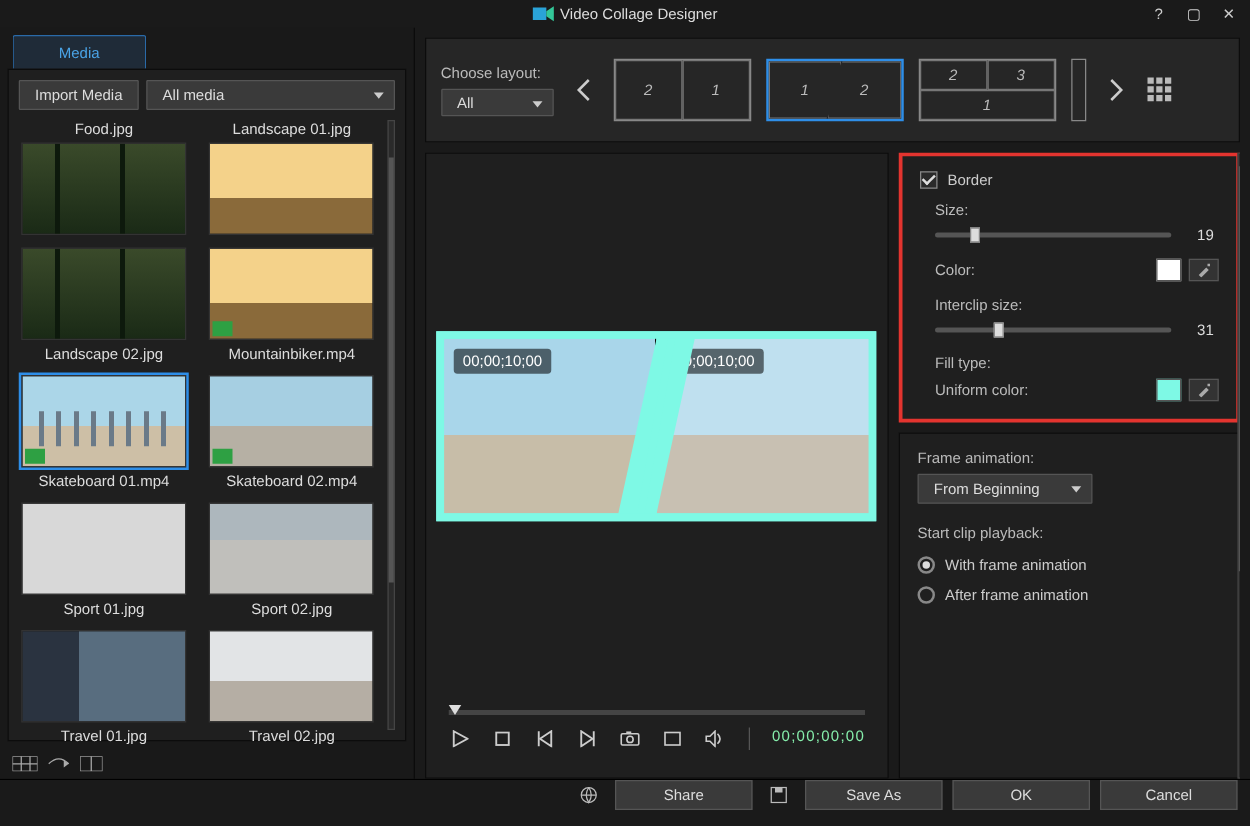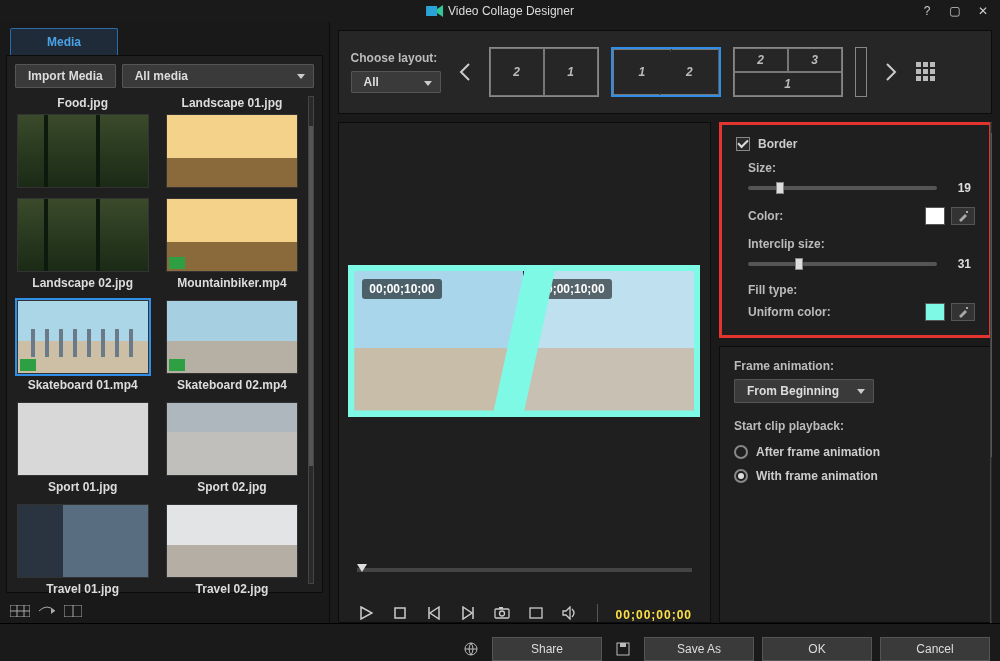--- a/index.html
+++ b/index.html
@@ -6,21 +6,21 @@
   body { background: #1a1a1a; width: 1000px; height: 661px; overflow: hidden; color: #ccc; font-size: 12px; user-select: none; }
 
   
   .titlebar { height: 22px; background: #1a1a1a; display: flex; align-items: center; position: relative; }
   .titlebar .title { position: absolute; left: 50%; transform: translateX(-50%); display: flex; align-items: center; gap: 4px; color: #ddd; font-size: 12px; }
   .titlebar .logo svg { display: block; }
   .titlebar .winctrl { margin-left: auto; display: flex; gap: 10px; padding-right: 8px; color: #ccc; }
   .titlebar .winctrl span { width: 18px; text-align: center; cursor: pointer; font-size: 12px; }
 
   
-  .main { display: flex; height: 601px; font-weight: bold; }
+  .main { display: flex; height: 601px; }
   .left { width: 360px; background: #191919; border-right: 1px solid #0b0b0b; display: flex; flex-direction: column; }
   .right { flex: 1; background: #1a1a1a; display: flex; flex-direction: column; }
 
   
   .tabs { display: flex; padding: 6px 10px 0 10px; }
   .tab { padding: 6px 36px; border: 1px solid #2a6aa8; border-bottom: none; color: #4aa3e6; background: #1f2b38; border-radius: 2px 2px 0 0; cursor: pointer; font-size: 12px;}
   .panel-body { flex: 1; background: #1f1f1f; border: 1px solid #0c0c0c; margin: 0 6px 6px 6px; padding: 8px; position: relative; }
 
   
   .import-row { display: flex; gap: 6px; margin-bottom: 8px; }
@@ -63,21 +63,21 @@
   .preview-canvas { flex: 1; display: flex; align-items: center; justify-content: center; position: relative; }
   .collage-frame { width: 352px; height: 152px; background: #7ef9e5; position: relative; border: 6px solid #7ef9e5; }
   .collage-frame .clip { position: absolute; top: 0; height: 100%; overflow:hidden;}
   .collage-frame .clip.left  { left: 0; width: 50%; clip-path: polygon(0 0, 100% 0, 82% 100%, 0 100%); }
   .collage-frame .clip.right { right: 0; width: 50%; clip-path: polygon(18% 0, 100% 0, 100% 100%, 0 100%); }
   .collage-frame .divider { position:absolute; left:50%; top:0; width:6px; height:100%; background:#7ef9e5; transform: translateX(-50%) skewX(-10deg);}
   .tc-badge { position: absolute; top: 8px; left: 8px; background: rgba(0,0,0,0.55); color: #fff; font-size: 12px; padding: 3px 7px; border-radius: 3px;}
   .preview-slider-row { height: 24px; display:flex; align-items:center; padding: 0 18px;}
   .preview-slider { flex:1; height:4px; background:#444; position:relative;}
   .preview-slider .knob { position:absolute; left:0; top:-4px; width:0; height:0; border-left:5px solid transparent; border-right:5px solid transparent; border-top:8px solid #ddd;}
-  .transport { height: 40px; display:flex; align-items:flex-end; gap:16px; padding: 0 18px; color:#fde047; font-size:12px;}
+  .transport { height: 40px; display:flex; align-items:flex-start; gap:16px; padding: 0 18px; color:#86efac; font-size:12px;}
   .transport .ico { width:18px; height:18px; display:flex; align-items:center; justify-content:center; cursor:pointer;}
   .transport .sep { width:1px; height:18px; background:#555; margin:0 2px;}
 
   .settings { width: 273px; display:flex; flex-direction:column; gap:8px; }
   .settings-panel { background:#1f1f1f; border:1px solid #0c0c0c; padding:12px 14px; position:relative;}
   .highlight { border: 3px solid #e3342f; }
   .row { display:flex; align-items:center; margin-bottom:10px;}
   .row.header { gap:8px; }
   .checkbox { width:14px; height:14px; border:1px solid #888; background:#2a2a2a; display:flex; align-items:center; justify-content:center; cursor:pointer;}
   .checkbox.checked::after { content:""; width:8px; height:4px; border-left:2px solid #ddd; border-bottom:2px solid #ddd; transform: rotate(-45deg) translate(1px,-1px);}
@@ -88,21 +88,21 @@
   .slider-val { width:24px; text-align:right; color:#ddd; font-size:12px;}
   .swatch-row { display:flex; align-items:center; gap:8px; margin-bottom:12px;}
   .swatch { width:20px; height:18px; border:1px solid #555; cursor:pointer;}
   .eyedrop { width:24px; height:18px; border:1px solid #555; background:#333; display:flex; align-items:center; justify-content:center; cursor:pointer;}
   .radio { width:14px; height:14px; border-radius:50%; border:2px solid #888; display:inline-flex; align-items:center; justify-content:center; cursor:pointer; margin-right:8px; flex:0 0 14px;}
   .radio.checked::after { content:""; width:6px; height:6px; border-radius:50%; background:#ddd;}
   .radio-row { display:flex; align-items:center; font-size:12px; color:#ccc; margin-bottom:10px;}
   .settings .scrollbar { right:-10px;}
 
   
-  .bottombar { height: 38px; background: #1a1a1a; border-top:1px solid #000; display:flex; align-items:flex-end; justify-content:flex-end; gap:8px; padding: 0 10px;}
+  .bottombar { height: 38px; background: #1a1a1a; border-top:1px solid #000; display:flex; align-items:flex-start; justify-content:flex-end; gap:8px; padding: 0 10px;}
   .bbtn { width:110px; height:24px; background:#3a3a3a; border:1px solid #555; color:#ddd; display:flex; align-items:center; justify-content:center; font-size:12px; cursor:pointer;}
   .icobtn { width:26px; height:24px; background:transparent; border:none; display:flex; align-items:center; justify-content:center; cursor:pointer;}
 
   
   .scene { width:100%; height:100%; }
   .scene.forest { background: linear-gradient(#3a4a2a, #1a2a16); position:relative;}
   .scene.forest::before, .scene.forest::after { content:""; position:absolute; top:0; bottom:0; width:4px; background:#0d190c;}
   .scene.forest::before { left:20%; } .scene.forest::after { left:60%; }
   .scene.bike { background: linear-gradient(#f4d28a 0 60%, #8a6a3a 60% 100%);}
   .scene.skate1 { background: linear-gradient(#abd6e8 0 55%, #cdbfa6 55% 100%); position:relative;}
@@ -403,26 +403,26 @@
                 </div>
             </div>
           </div>
         </div>
 
         <div class="settings-panel" style="flex:1;">
           <span class="field-label">Frame animation:</span>
           <div class="select" style="width:140px; margin-bottom:16px;">From Beginning</div>
           <span class="field-label" style="margin-bottom:12px;">Start clip playback:</span>
           <div class="radio-row">
+            <span class="radio checked"></span>
+            <span>With frame animation</span>
+          </div>
+          <div class="radio-row">
             <span class="radio"></span>
             <span>After frame animation</span>
-          </div>
-          <div class="radio-row">
-            <span class="radio checked"></span>
-            <span>With frame animation</span>
           </div>
         </div>
 
         <div class="scrollbar" style="right:-6px;">
           <div class="track">
               <div class="thumb-bar" style="top:2%; height:65%"></div>
             </div>
         </div>
       </div>
     </div>

